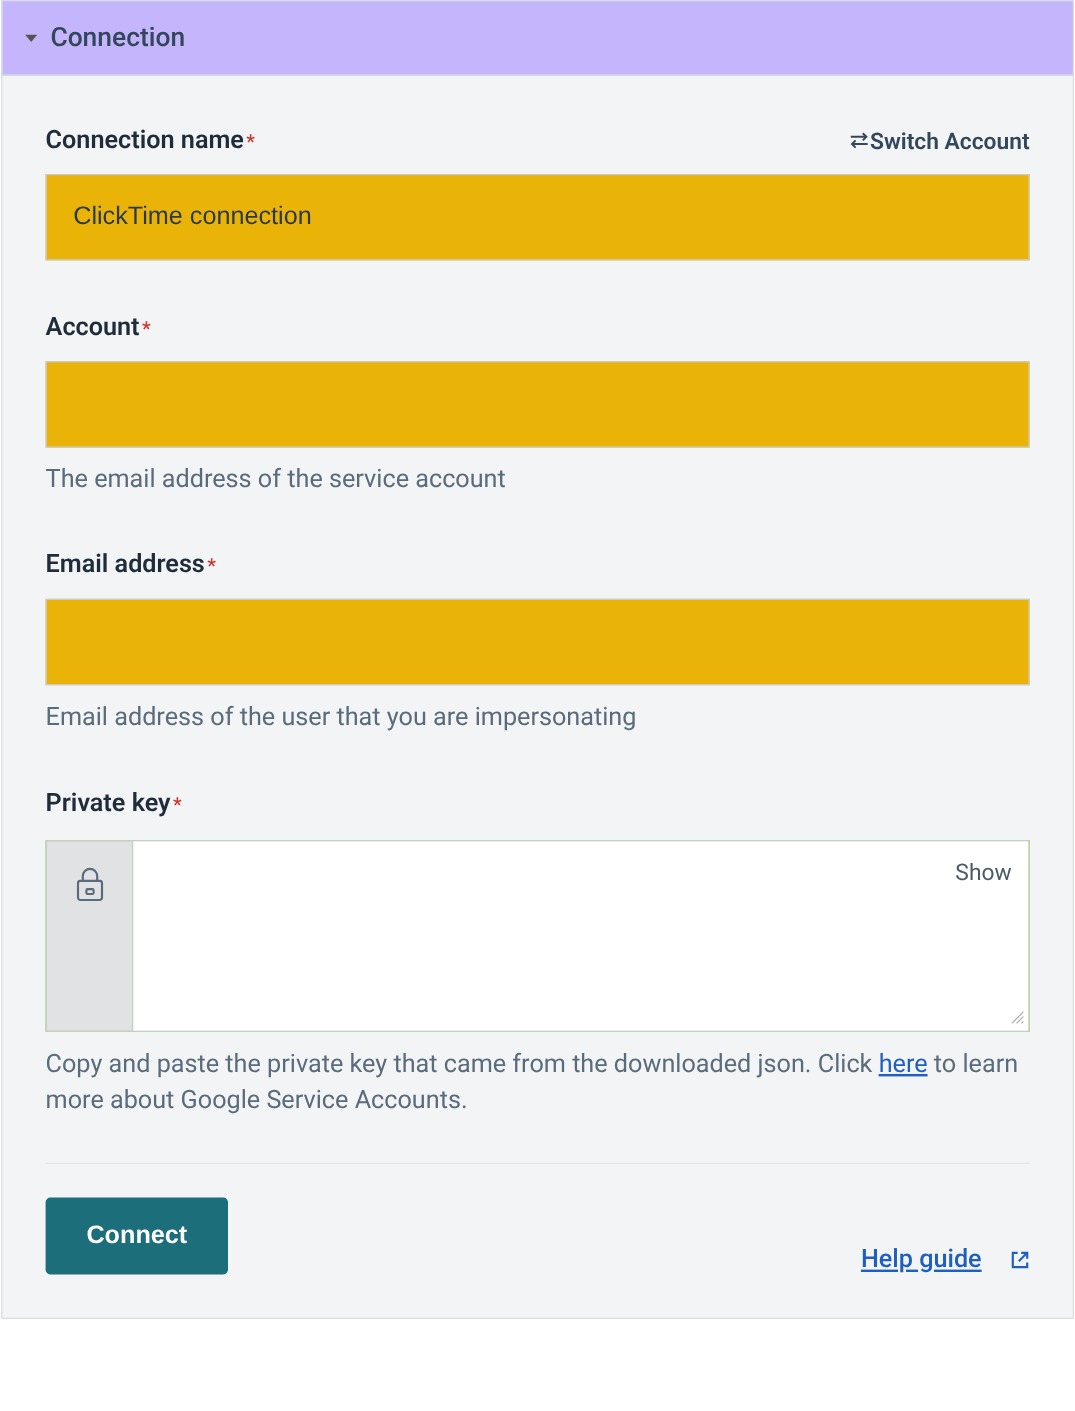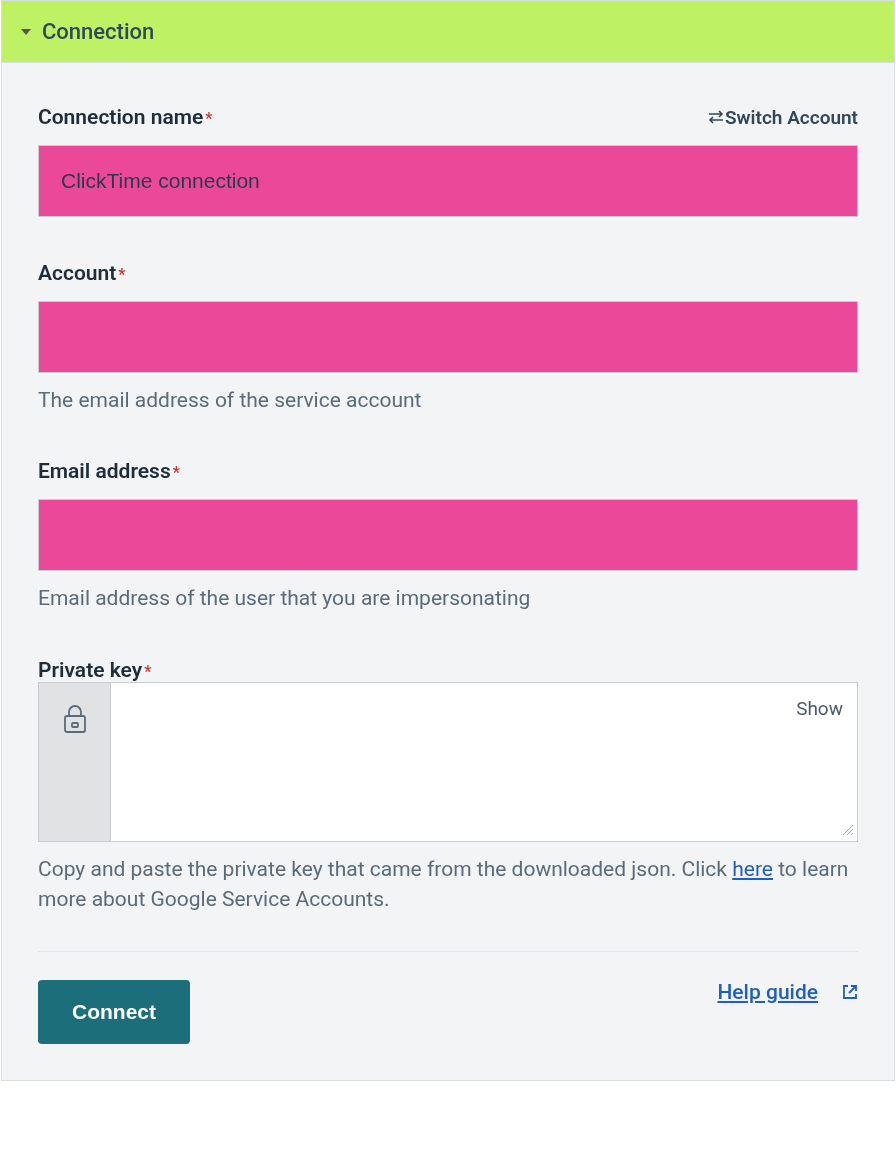--- a/index.html
+++ b/index.html
@@ -9,21 +9,21 @@
     width: 896px;
     height: 1176px;
   }
   .panel {
     border: 1px solid #d8dde1;
     background: #f3f4f5;
     width: 894px;
     margin: 0 auto;
   }
   .panel-header {
-    background: #bef264;
+    background: #c4b5fd;
     border-bottom: 1px solid #d8dde1;
     padding: 18px 18px;
     display: flex;
     align-items: center;
     gap: 10px;
   }
   .caret {
     display: inline-block;
     color: #555;
   }
@@ -59,38 +59,39 @@
     font-size: 19px;
     font-weight: 600;
     cursor: pointer;
   }
   .switch-account svg { display: block; }
   .text-input {
     width: 100%;
     height: 72px;
     margin-top: 16px;
     border: 1px solid #c7ccd1;
-    background: #ec4899;
+    background: #eab308;
     padding: 0 22px;
     font-size: 21px;
     color: #2b3a4a;
     outline: none;
   }
   .help {
     margin-top: 12px;
     font-size: 21px;
     color: #5a6b7b;
     line-height: 1.45;
   }
   .field {
     margin-top: 44px;
   }
   .pk-wrap {
     display: flex;
     width: 100%;
+    margin-top: 18px;
     border: 1px solid #c7ccd1;
     background: #84cc16;
     height: 160px;
     position: relative;
   }
   .pk-icon {
     width: 72px;
     background: #e0e2e4;
     border-right: 1px solid #c7ccd1;
     display: flex;
@@ -133,21 +134,21 @@
   }
   .divider {
     margin-top: 36px;
     border: none;
     border-top: 1px solid #e3e6e9;
   }
   .footer {
     margin-top: 28px;
     display: flex;
     justify-content: space-between;
-    align-items: flex-start;
+    align-items: flex-end;
   }
   .connect-btn {
     background: #1c6f7a;
     color: #fff;
     border: none;
     border-radius: 4px;
     padding: 20px 34px;
     font-size: 21px;
     font-weight: 600;
     cursor: pointer;

